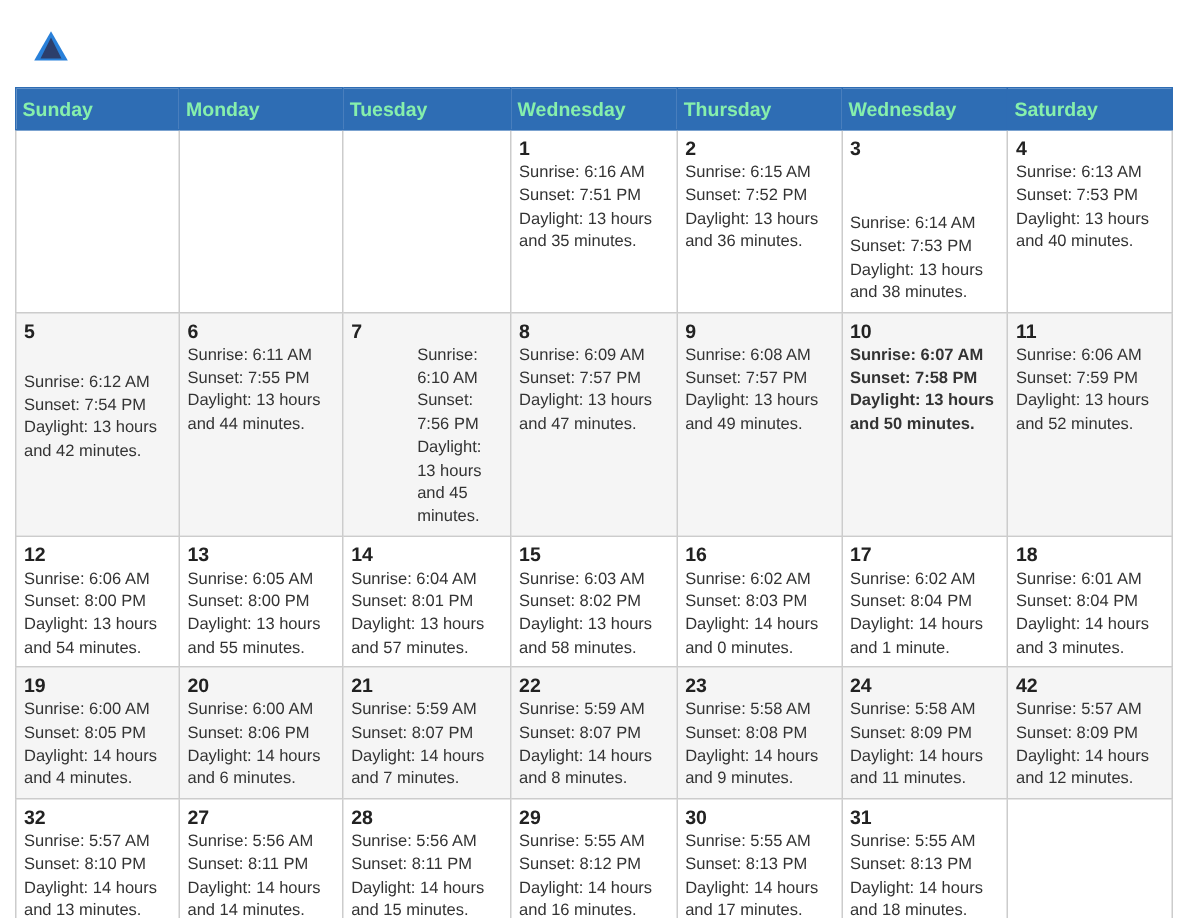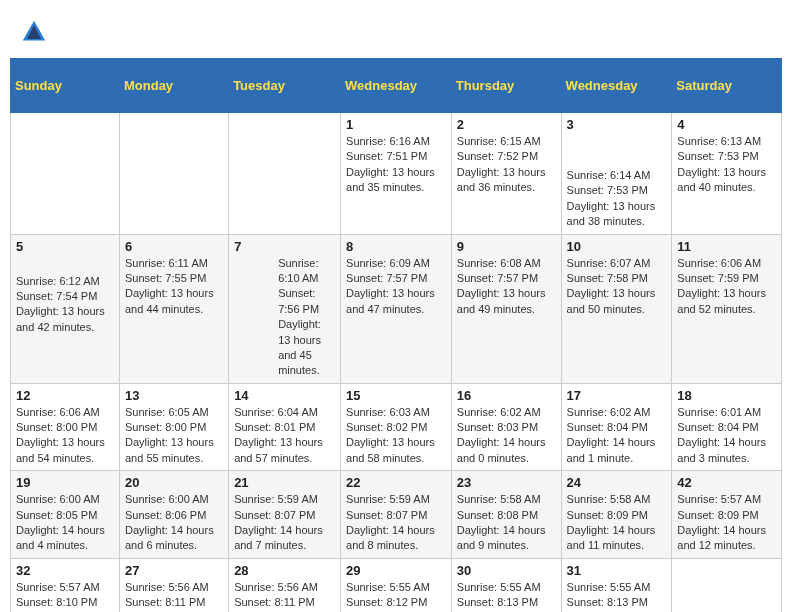--- a/index.html
+++ b/index.html
@@ -45,22 +45,22 @@
       font-size: 16px;
       color: #555;
     }
     .calendar {
       width: 100%;
       border-collapse: collapse;
       font-size: 11px;
     }
     .calendar thead tr th {
       background-color: #2e6db4;
-      color: #fde047;
-      padding: 19px 4px;
+      color: #86efac;
+      padding: 6px 4px;
       text-align: left;
       font-size: 13px;
       font-weight: bold;
       border: 1px solid #2e6db4;
     }
     .calendar tbody tr td {
       border: 1px solid #ccc;
       vertical-align: top;
       padding: 4px 5px;
       width: 113px;
@@ -172,21 +172,21 @@
 Daylight: 13 hours and 47 minutes.</div>
         </td>
         <td>
           <div class="day-number">9</div>
           <div class="day-info" style="white-space: pre-line;">Sunrise: 6:08 AM
 Sunset: 7:57 PM
 Daylight: 13 hours and 49 minutes.</div>
         </td>
         <td>
           <div class="day-number">10</div>
-          <div class="day-info" style="white-space: pre-line;">Sunrise: 6:07 AM
+          <div class="day-info" style="white-space: pre-line; font-weight: bold;">Sunrise: 6:07 AM
 Sunset: 7:58 PM
 Daylight: 13 hours and 50 minutes.</div>
         </td>
         <td>
           <div class="day-number">11</div>
           <div class="day-info" style="white-space: pre-line;">Sunrise: 6:06 AM
 Sunset: 7:59 PM
 Daylight: 13 hours and 52 minutes.</div>
         </td>
       </tr>

